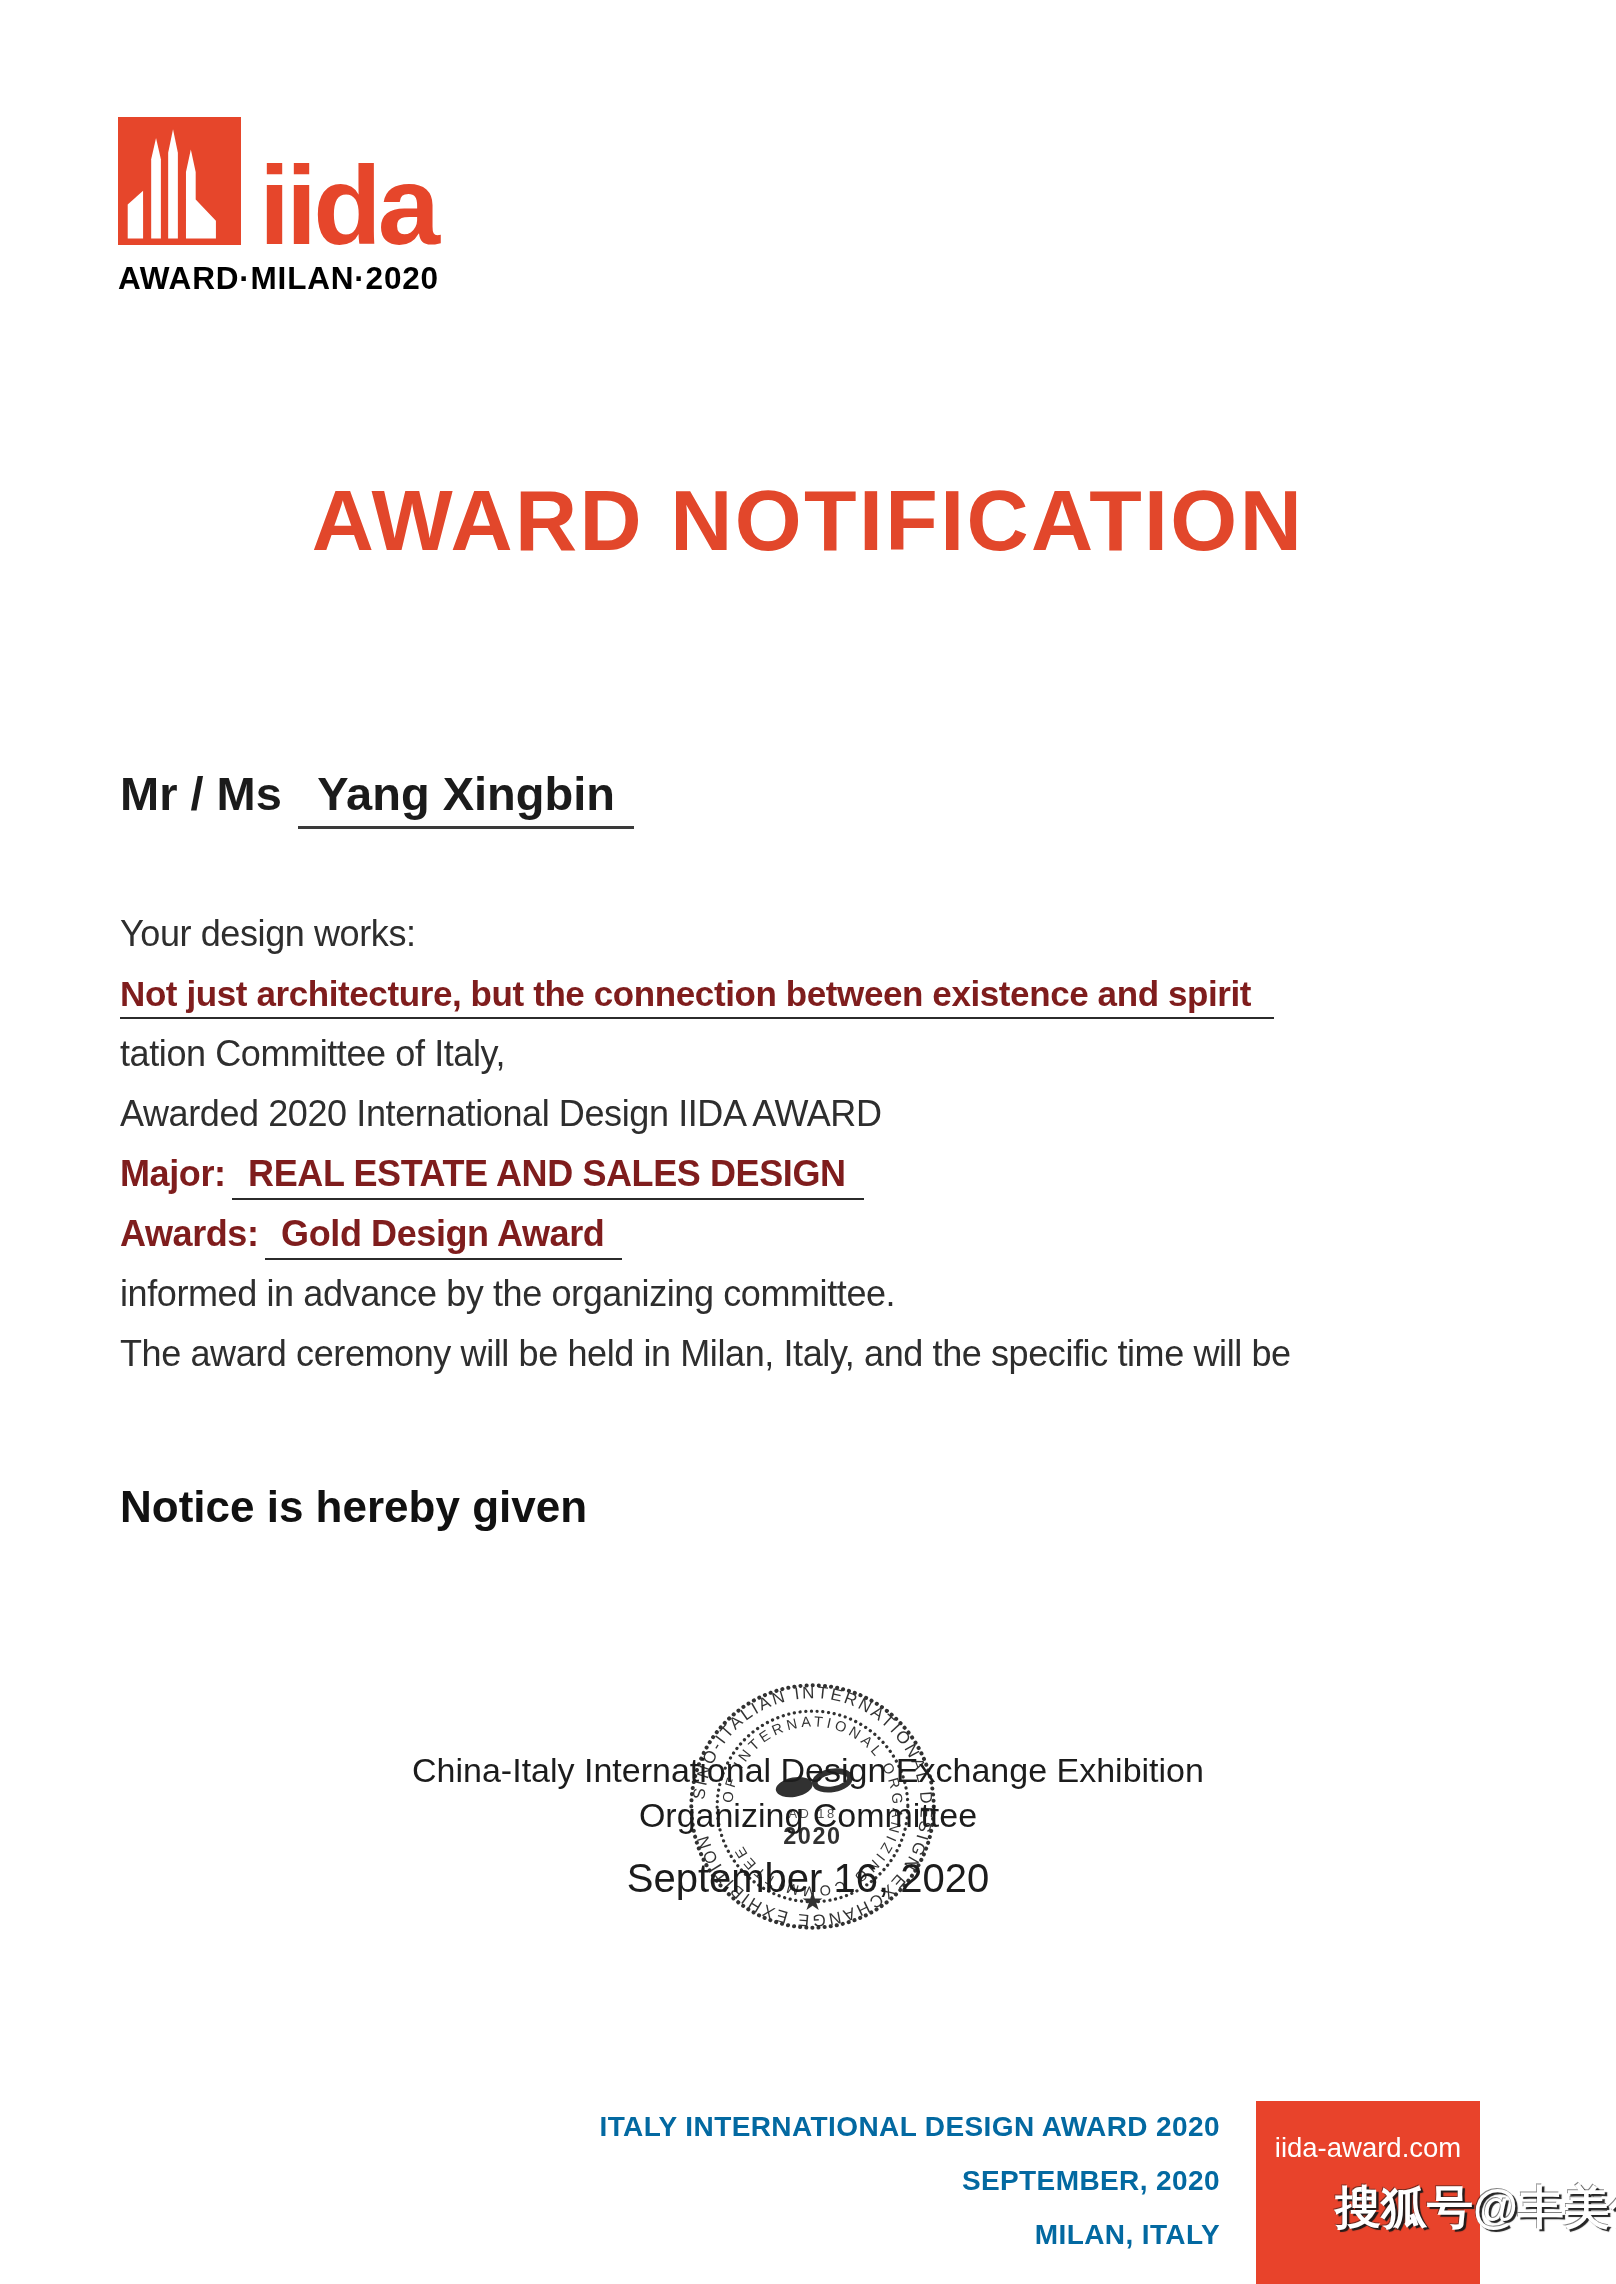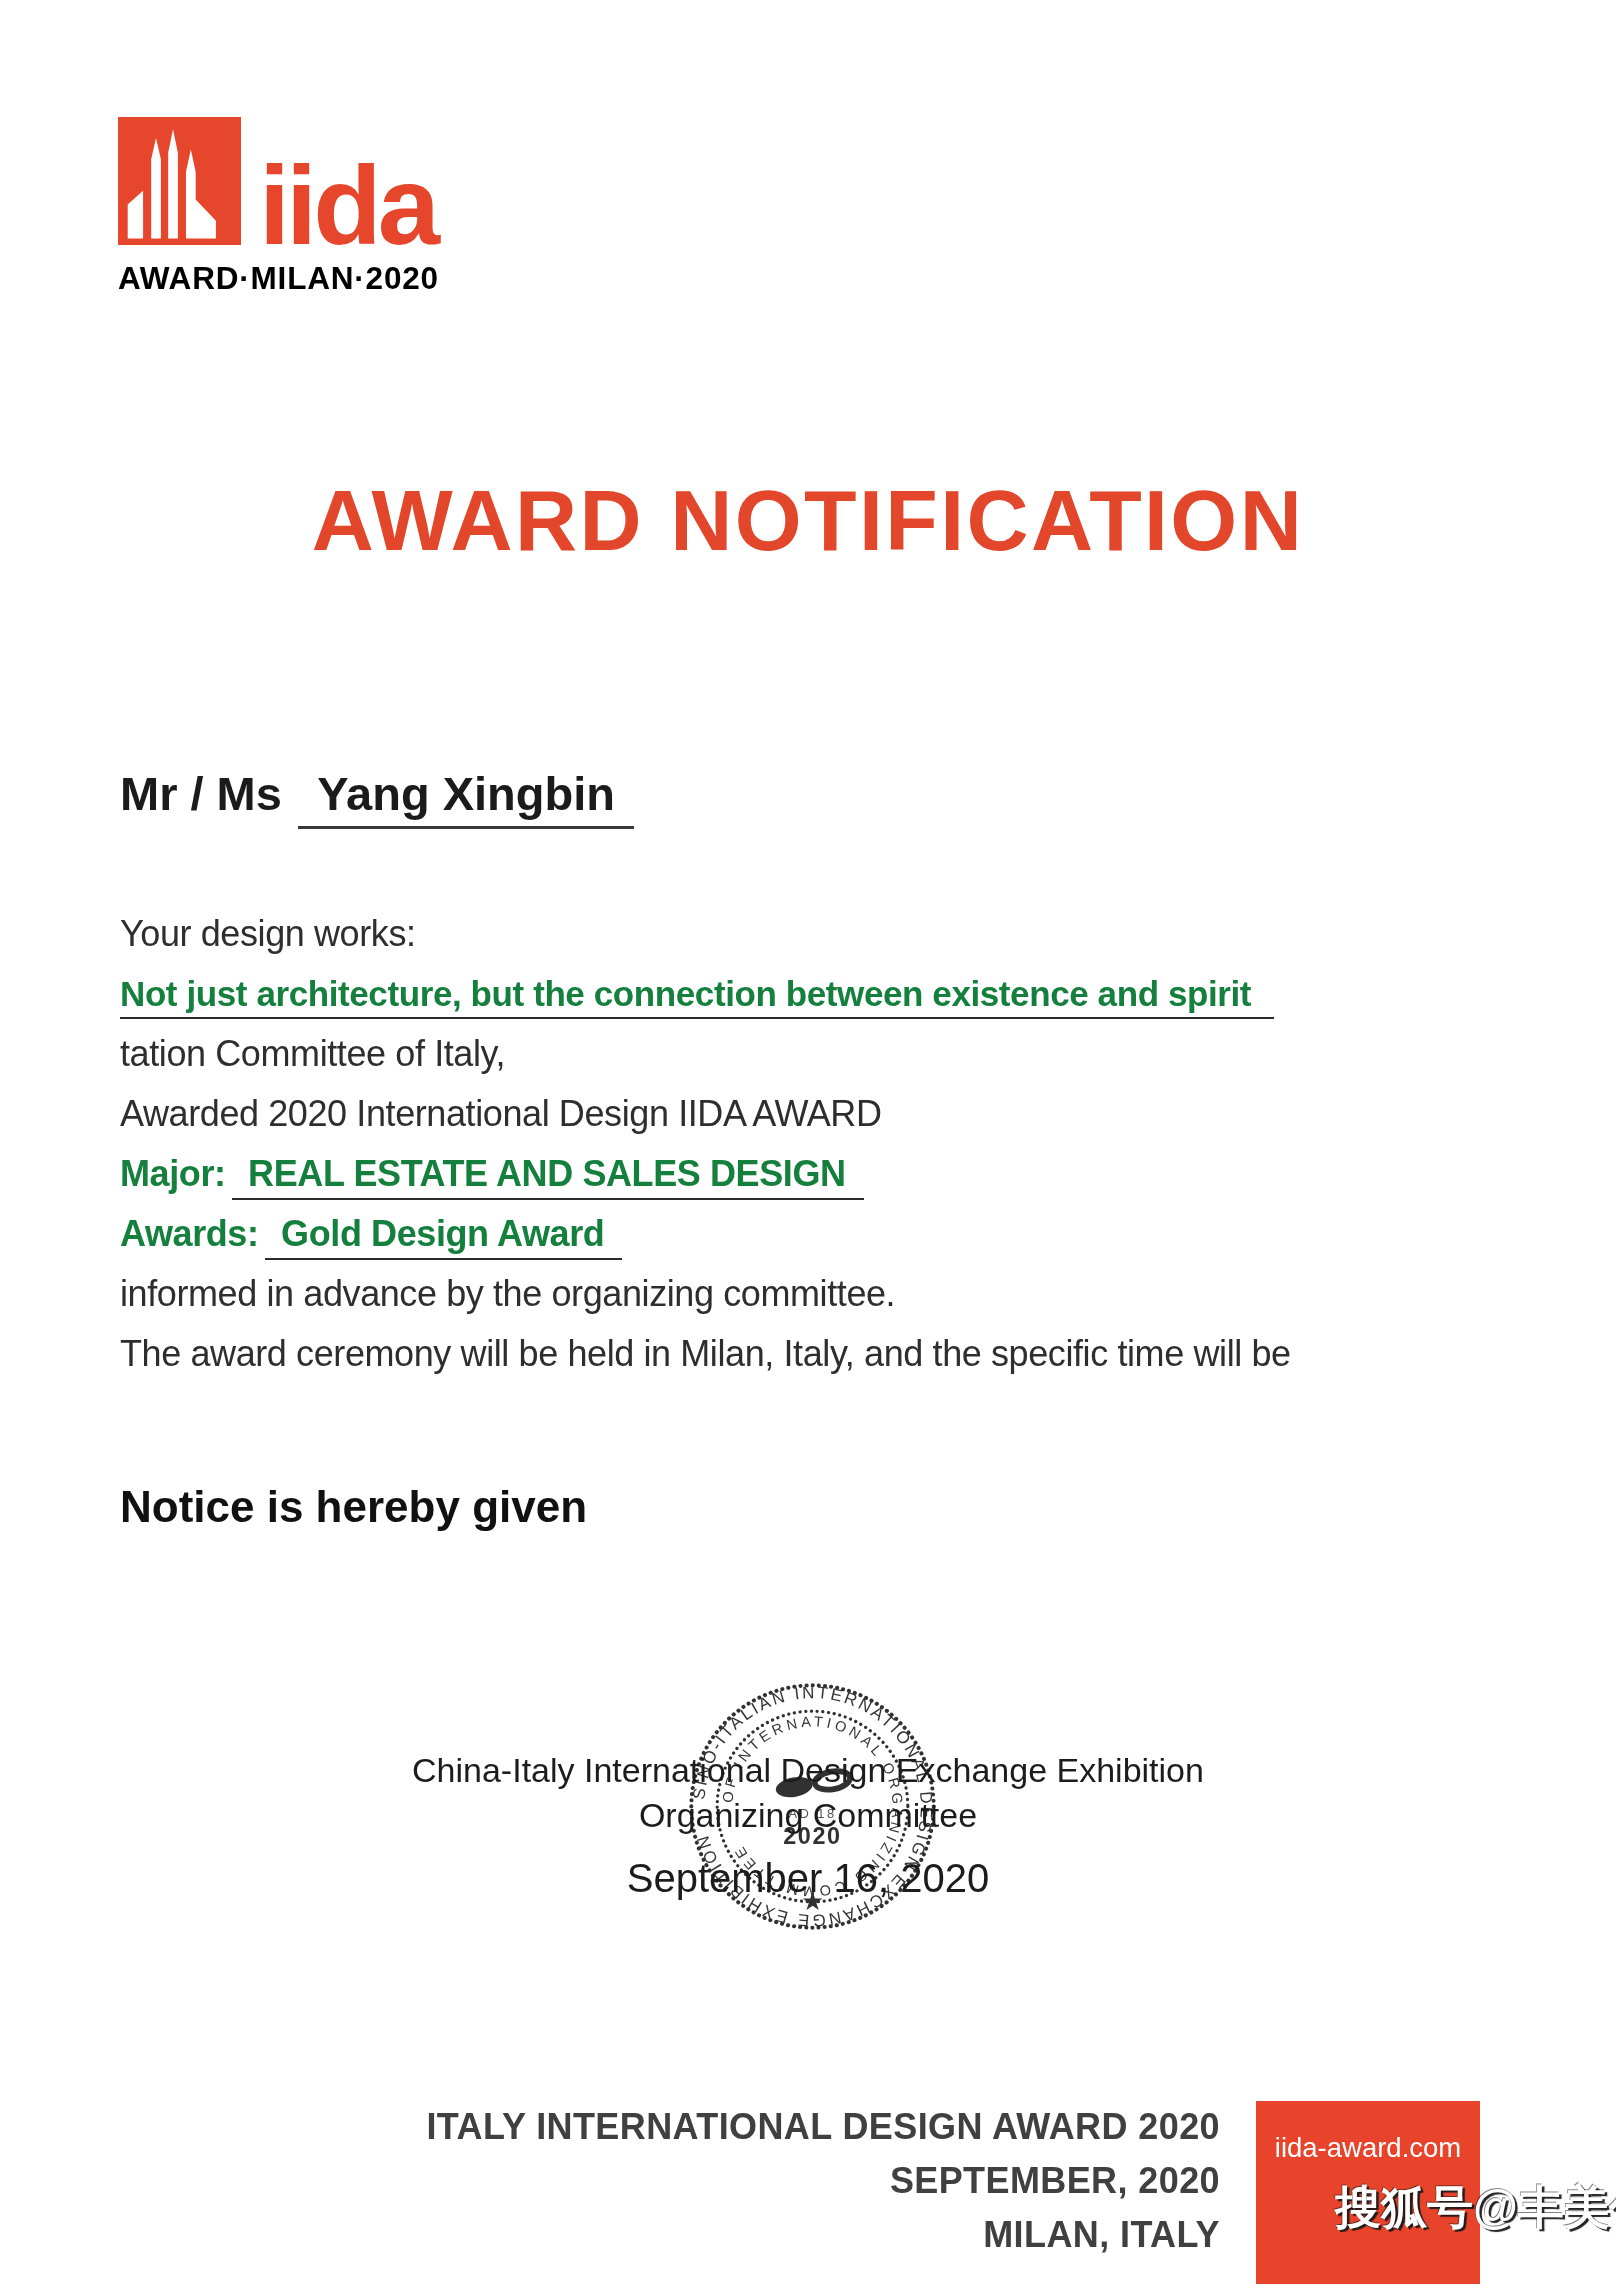--- a/index.html
+++ b/index.html
@@ -30,43 +30,43 @@
   
   .salutation{left:120px;top:766px;font-size:47px;color:#1b1b1b;font-weight:bold;white-space:nowrap;}
   .salutation .name{
     display:inline-block;margin-left:16px;padding:0 19.4px 4.8px 19.4px;
     border-bottom:3.2px solid #3a3a3a;
   }
 
   
   .body-copy{left:120px;top:904px;width:1325px;color:#2e2e2e;font-size:36px;letter-spacing:-0.4px;}
   .body-copy .bl{height:60px;line-height:60px;white-space:nowrap;}
-  .emph{font-weight:bold;color:#15803d;}
+  .emph{font-weight:bold;color:#7f1d1d;}
   .uline{
     display:inline-block;line-height:normal;padding-bottom:3.2px;
     border-bottom:2.4px solid #2b2b2b;
   }
   .works-title{font-size:35px;letter-spacing:-0.4px;padding-right:22.6px;}
   .field-val{margin-left:6.5px;padding-left:16px;padding-right:18px;}
 
   .notice{left:120px;top:1482px;font-size:44px;font-weight:bold;color:#111;letter-spacing:0;}
 
   
   .sig-line{left:0;width:1616px;text-align:center;color:#1c1c1c;white-space:nowrap;}
   .sig1{top:1751px;font-size:34px;}
   .sig2{top:1796px;font-size:34px;}
   .sig-date{top:1856px;font-size:40px;}
 
   .stamp{left:659px;top:1653px;width:307px;height:307px;opacity:0.9;}
   .stamp text{font-family:"Liberation Sans", sans-serif;fill:#1b1b1b;}
 
   
   .footer-lines{
-    right:396px;top:2100px;text-align:right;color:#404040;font-weight:bold;
-    font-size:36px;line-height:54px;letter-spacing:0.4px;white-space:nowrap;
+    right:396px;top:2100px;text-align:right;color:#0369a1;font-weight:bold;
+    font-size:28px;line-height:54px;letter-spacing:0.4px;white-space:nowrap;
   }
   .site-box{
     left:1256px;top:2101px;width:224px;height:183px;background:#E8432B;
   }
   .site-url{
     position:absolute;left:0;top:31px;width:100%;text-align:center;
     color:#ffffff;font-weight:normal;font-size:27.5px;letter-spacing:0;
   }
   .watermark{
     left:1335px;top:2177px;font-size:46px;font-weight:bold;color:#ffffff;

